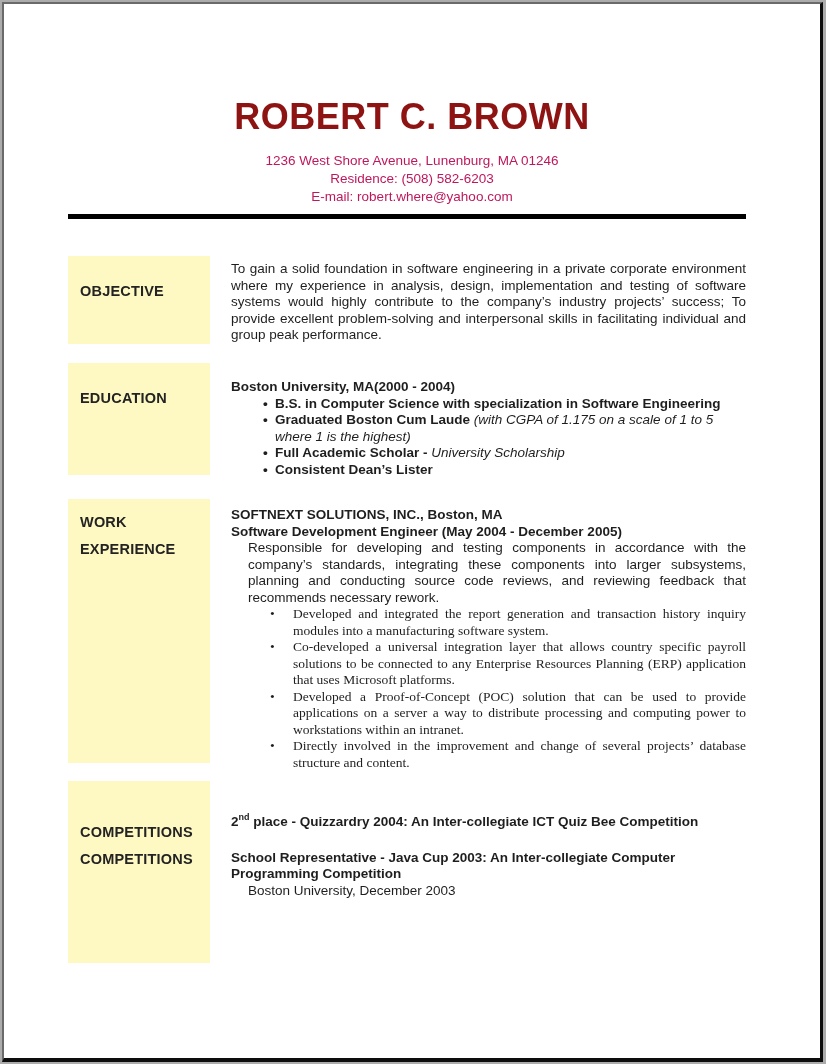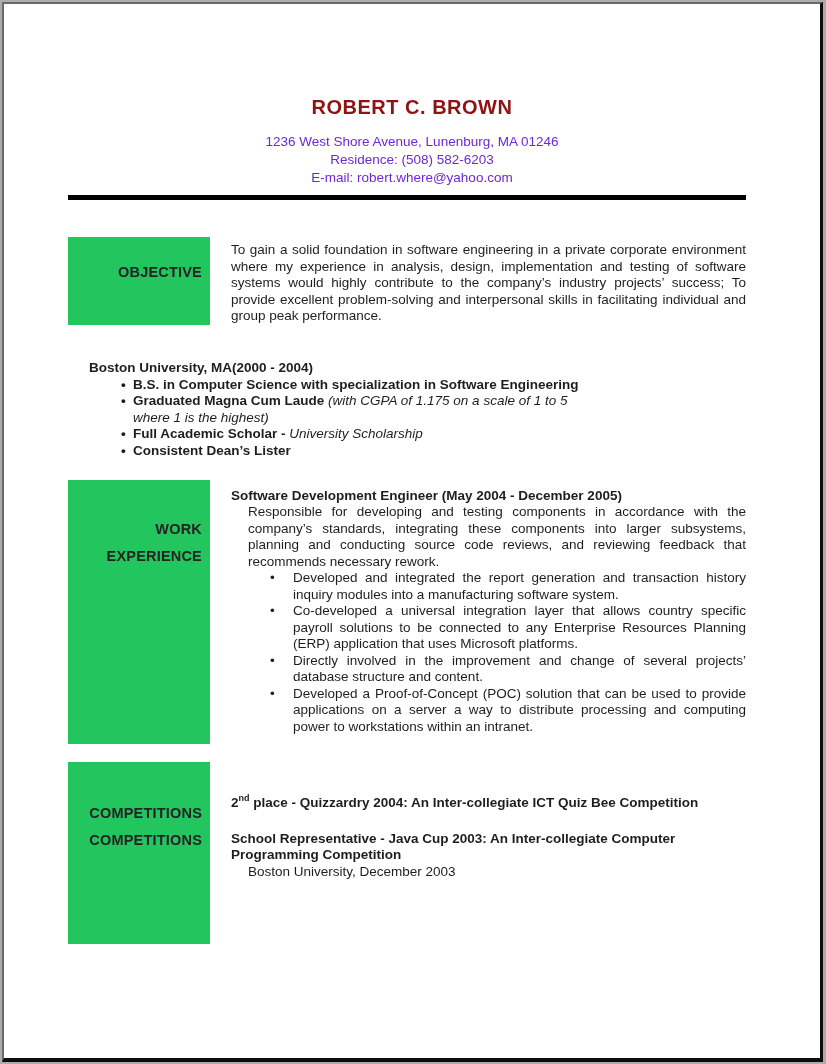--- a/index.html
+++ b/index.html
@@ -18,73 +18,72 @@
     border-top: 2px solid #6a6a6a;
     border-left: 2px solid #6a6a6a;
     border-right: 3px solid #0d0d0d;
     border-bottom: 4px solid #0d0d0d;
     box-sizing: border-box;
     overflow: hidden;
   }
   .name {
     margin-top: 92px;
     text-align: center;
-    font-size: 20px;
+    font-size: 36px;
     font-weight: bold;
     color: #8e1313;
     letter-spacing: 0.5px;
   }
   .contact {
     margin-top: 14px;
     text-align: center;
     font-size: 13.5px;
     line-height: 18px;
-    color: #6d28d9;
+    color: #be185d;
   }
   .rule {
     margin: 8px auto 0 64px;
     width: 678px;
     height: 5px;
     background: #000000;
   }
   .main {
     margin-left: 64px;
     width: 678px;
     margin-top: 37px;
   }
   .row {
     display: flex;
     align-items: flex-start;
   }
   .label-box {
     flex: 0 0 142px;
     box-sizing: border-box;
-    background: #22c55e;
+    background: #fef9c3;
     padding: 22px 8px 0 12px;
     font-size: 14.5px;
     font-weight: bold;
     letter-spacing: 0.2px;
     line-height: 27px;
     color: #232323;
-    text-align: right;
   }
   .content {
     margin-left: 21px;
     width: 515px;
     font-size: 13.5px;
     line-height: 16.5px;
   }
   
   .row-objective   { min-height: 107px; }
   .row-education   { min-height: 136px; }
   .row-work        { min-height: 282px; }
   .row-competitions{ min-height: 182px; }
   .row-objective   .label-box { min-height: 88px;  }
   .row-education   .label-box { min-height: 112px; }
-  .row-work        .label-box { min-height: 264px; padding-top: 36px; }
+  .row-work        .label-box { min-height: 264px; padding-top: 10px; }
   .row-competitions.row .label-box { min-height: 182px; padding-top: 38px; }
   .row-objective   .content { margin-top: 5px; }
   .row-education   .content { margin-top: 16px; }
   .row-work        .content { margin-top: 7px; }
   .row-competitions .content { margin-top: 28px; }
 
   .justified { text-align: justify; }
   .italic { font-style: italic; }
 
   .edu-school { font-weight: bold; }
@@ -105,20 +104,21 @@
     left: 0;
     top: 0;
   }
 
   .work-company, .work-title { font-weight: bold; line-height: 17px; }
   .work-summary { margin-left: 17px; text-align: justify; }
   ul.work-list {
     list-style: none;
     margin: 0 0 0 39px;
     padding: 0;
+    font-family: Liberation Serif, serif;
   }
   ul.work-list li {
     position: relative;
     padding-left: 23px;
     text-align: justify;
   }
   ul.work-list li::before {
     content: "•";
     position: absolute;
     left: 0;
@@ -148,44 +148,48 @@
   <div class="main">
 
     <div class="row row-objective">
       <div class="label-box">
         <span>OBJECTIVE</span>
       </div>
       <div class="content justified">To gain a solid foundation in software engineering in a private corporate environment where my experience in analysis, design, implementation and testing of software systems would highly contribute to the company’s industry projects’ success; To provide excellent problem-solving and interpersonal skills in facilitating individual and group peak performance.</div>
     </div>
 
     <div class="row row-education">
+      <div class="label-box">
+        <span>EDUCATION</span>
+      </div>
       <div class="content">
         <div class="edu-school">Boston University, MA(2000 - 2004)</div>
         <ul class="edu-list">
           <li><span>B.S. in Computer Science with specialization in Software Engineering</span> <span class="italic"></span></li>
-          <li><span>Graduated Magna Cum Laude</span> <span class="italic">(with CGPA of 1.175 on a scale of 1 to 5 where 1 is the highest)</span></li>
+          <li><span>Graduated Boston Cum Laude</span> <span class="italic">(with CGPA of 1.175 on a scale of 1 to 5 where 1 is the highest)</span></li>
           <li><span>Full Academic Scholar -</span> <span class="italic">University Scholarship</span></li>
           <li><span>Consistent Dean’s Lister</span> <span class="italic"></span></li>
         </ul>
       </div>
     </div>
 
     <div class="row row-work">
       <div class="label-box">
         <div>WORK</div>
         <div>EXPERIENCE</div>
       </div>
       <div class="content">
+        <div class="work-company">SOFTNEXT SOLUTIONS, INC., Boston, MA</div>
         <div class="work-title">Software Development Engineer (May 2004 - December 2005)</div>
         <div class="work-summary">Responsible for developing and testing components in accordance with the company’s standards, integrating these components into larger subsystems, planning and conducting source code reviews, and reviewing feedback that recommends necessary rework.</div>
         <ul class="work-list">
           <li>Developed and integrated the report generation and transaction history inquiry modules into a manufacturing software system.</li>
           <li>Co-developed a universal integration layer that allows country specific payroll solutions to be connected to any Enterprise Resources Planning (ERP) application that uses Microsoft platforms.</li>
+          <li>Developed a Proof-of-Concept (POC) solution that can be used to provide applications on a server a way to distribute processing and computing power to workstations within an intranet.</li>
           <li>Directly involved in the improvement and change of several projects’ database structure and content.</li>
-          <li>Developed a Proof-of-Concept (POC) solution that can be used to provide applications on a server a way to distribute processing and computing power to workstations within an intranet.</li>
         </ul>
       </div>
     </div>
 
     <div class="row row-competitions">
       <div class="label-box">
         <div>COMPETITIONS</div>
         <div>COMPETITIONS</div>
       </div>
       <div class="content">

